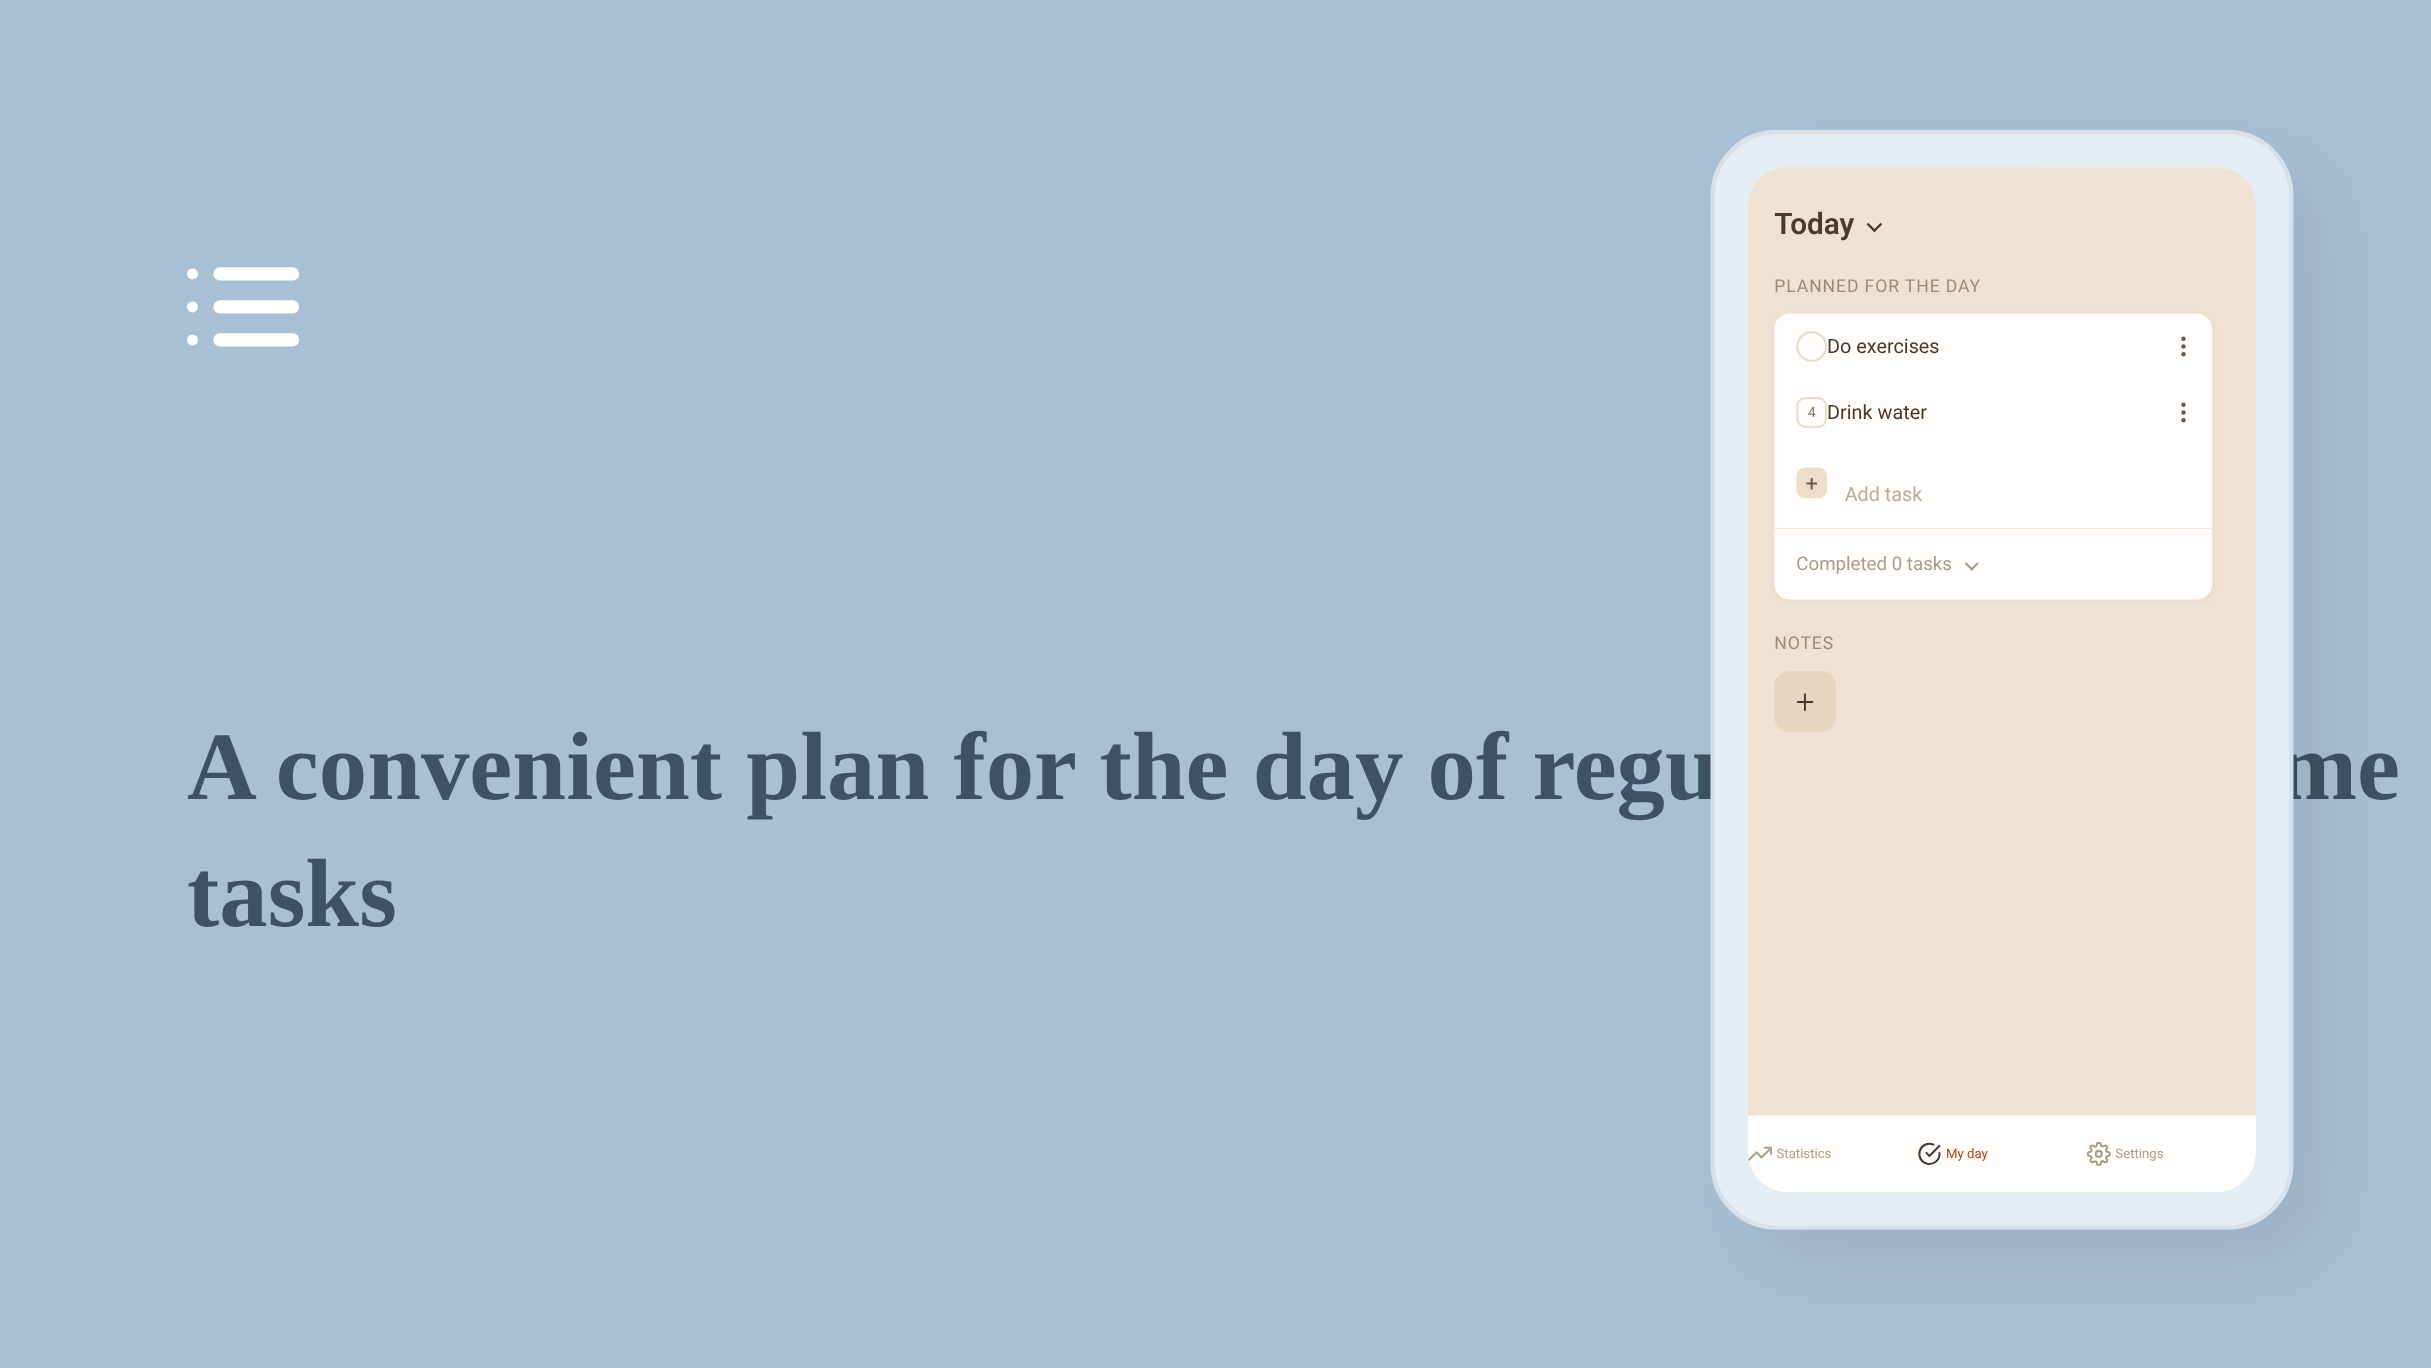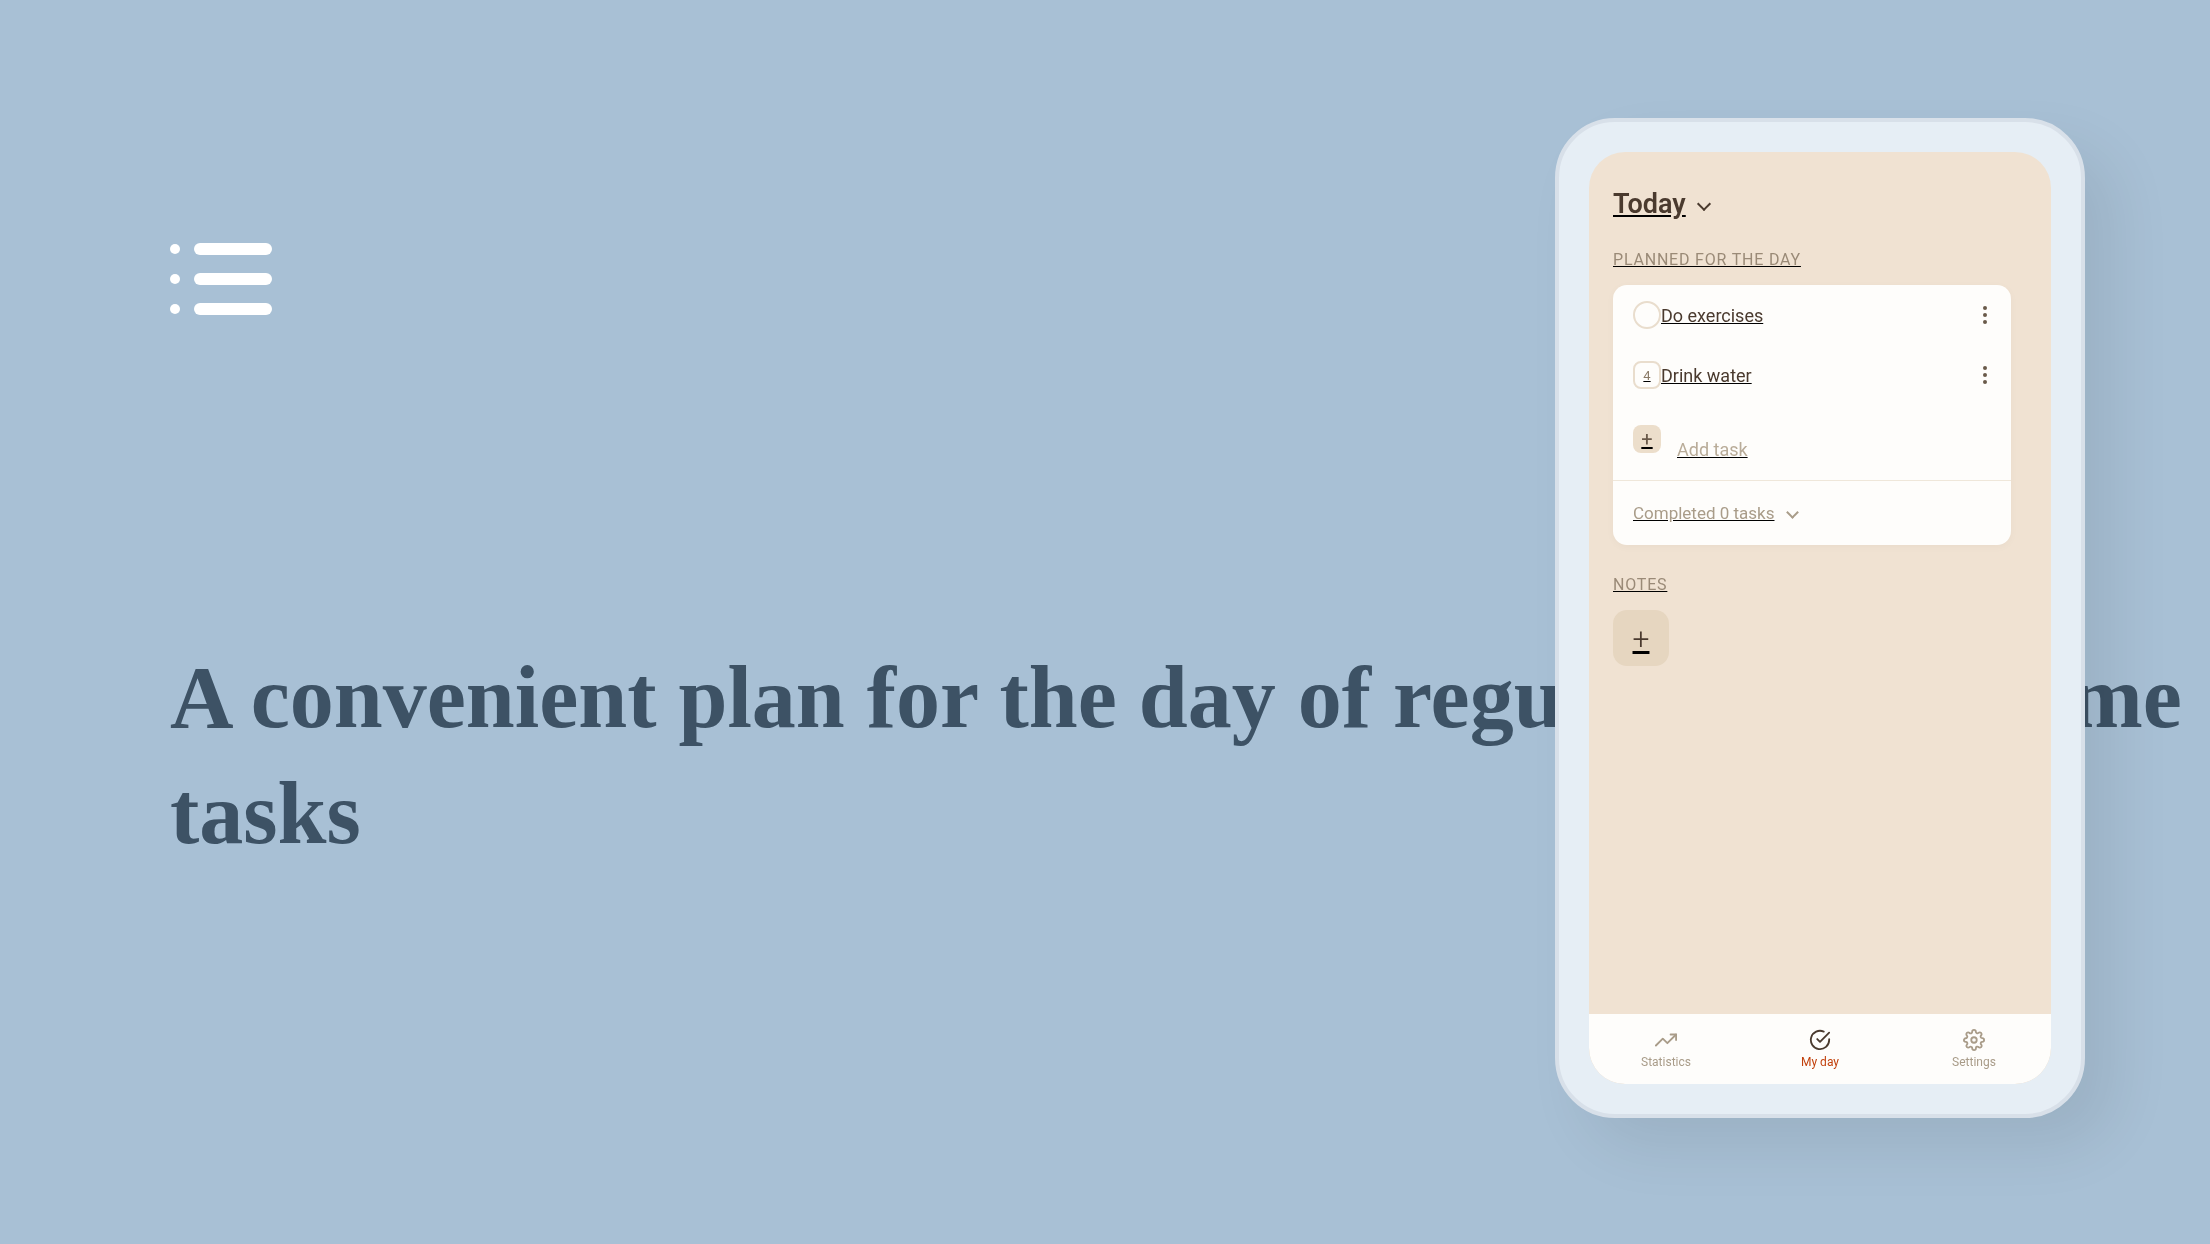--- a/index.html
+++ b/index.html
@@ -66,21 +66,20 @@
     .phone-screen {
       width: 100%;
       height: 100%;
       background: #f0e2d2;
       border-radius: 36px;
       padding: 36px 40px 0 24px;
       position: relative;
       display: flex;
       flex-direction: column;
       overflow: hidden;
-      text-decoration: underline;
     }
     .screen-header {
       display: flex;
       align-items: center;
       gap: 10px;
       margin-bottom: 30px;
     }
     .today-label {
       font-size: 27px;
       font-weight: 600;
@@ -241,23 +240,23 @@
       right: 0;
       height: 70px;
       background: #fefdfb;
       display: flex;
       border-bottom-left-radius: 36px;
       border-bottom-right-radius: 36px;
     }
     .nav-item {
       flex: 1;
       display: flex;
-      flex-direction: column;
-      align-items: center;
-      justify-content: center;
+      flex-direction: row;
+      align-items: center;
+      justify-content: flex-start;
       gap: 4px;
     }
     .nav-icon {
       width: 22px;
       height: 22px;
       display: flex;
       align-items: center;
       justify-content: center;
     }
     .nav-label {

